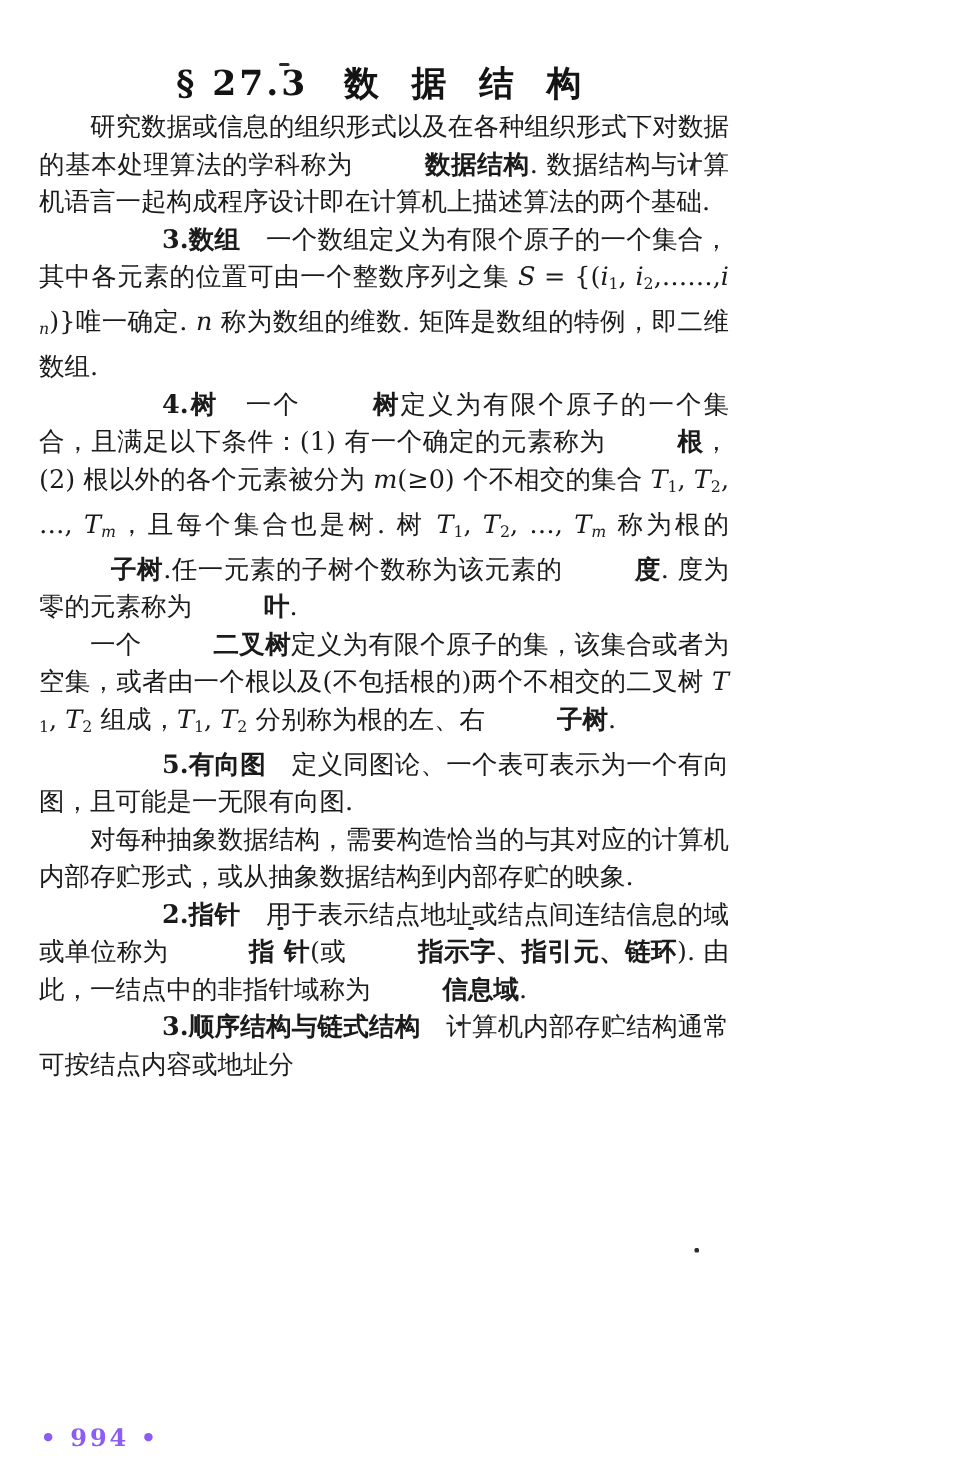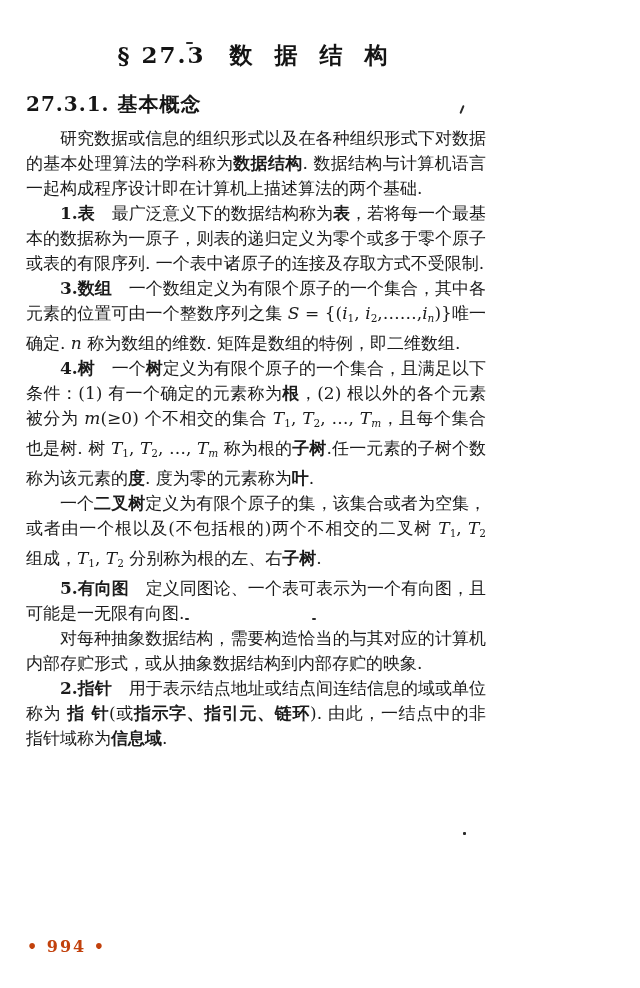--- a/index.html
+++ b/index.html
@@ -34,31 +34,31 @@
   #sec-2 .sec-h{margin-top:10px;}
   .para{
     margin:0;
     font-size:17px;
     line-height:25px;
     text-align:justify;
     text-indent:2em;
     color:#1b1b1b;
     word-break:break-all;
   }
-  .bold{font-weight:bold;}
+  .bold{font-weight:bold;padding-left:48px;}
   .ital{font-style:italic;}
   .sub{font-size:62%;vertical-align:-0.28em;letter-spacing:0;}
   .page-number{
     position:absolute;
     left:27px;
-    bottom:32px;
+    bottom:20px;
     font-size:16px;
     font-weight:bold;
     letter-spacing:2px;
-    color:#c2410c;
+    color:#8b5cf6;
     margin-top:24px;
   }
   .artifact{position:absolute;background:#2a2a2a;border-radius:1px;}
   .a-dash-top{left:186px;top:42px;width:7px;height:2px;}
   .a-stroke{left:461px;top:105px;width:2px;height:9px;transform:rotate(22deg);}
   .a-dot-1{left:185px;top:618px;width:4px;height:2px;}
   .a-dot-2{left:312px;top:618px;width:4px;height:2px;}
   .a-dot-3{left:305px;top:681px;width:3px;height:3px;}
   .a-dot-4{left:463px;top:832px;width:3px;height:3px;}
 </style>
@@ -66,35 +66,34 @@
 <body>
 
 <div class="page">
 
   <h1 class="doc-title">
     <span class="t-prefix">§ 27.3</span>
     <span class="t-main">数 据 结 构</span>
   </h1>
 
   <section class="sec" id="sec-0">
-    <h2 class="sec-h">27.3.1. 基本概念</h2>
     <p class="para"><span>研究数据或信息的组织形式以及在各种组织形式下对数据的基本处理算法的学科称为</span><span class="bold">数据结构</span><span>. 数据结构与计算机语言一起构成程序设计即在计算机上描述算法的两个基础.</span></p>
   </section>
 
   <section class="sec" id="sec-1">
-    <p class="para"><span class="bold">1.表</span><span>　最广泛意义下的数据结构称为</span><span class="bold">表</span><span>，若将每一个最基本的数据称为一原子，则表的递归定义为零个或多于零个原子或表的有限序列. 一个表中诸原子的连接及存取方式不受限制.</span></p>
     <p class="para"><span class="bold">3.数组</span><span>　一个数组定义为有限个原子的一个集合，其中各元素的位置可由一个整数序列之集 </span><span class="ital">S</span><span> = {(</span><span class="ital">i</span><span class="sub">1</span><span>, </span><span class="ital">i</span><span class="sub">2</span><span>,……,</span><span class="ital">i</span><span class="ital sub">n</span><span>)}唯一确定. </span><span class="ital">n</span><span> 称为数组的维数. 矩阵是数组的特例，即二维数组.</span></p>
     <p class="para"><span class="bold">4.树</span><span>　一个</span><span class="bold">树</span><span>定义为有限个原子的一个集合，且满足以下条件：(1) 有一个确定的元素称为</span><span class="bold">根</span><span>，(2) 根以外的各个元素被分为 </span><span class="ital">m</span><span>(≥0) 个不相交的集合 </span><span class="ital">T</span><span class="sub">1</span><span>, </span><span class="ital">T</span><span class="sub">2</span><span>, …, </span><span class="ital">T</span><span class="ital sub">m</span><span>，且每个集合也是树. 树 </span><span class="ital">T</span><span class="sub">1</span><span>, </span><span class="ital">T</span><span class="sub">2</span><span>, …, </span><span class="ital">T</span><span class="ital sub">m</span><span> 称为根的</span><span class="bold">子树</span><span>.任一元素的子树个数称为该元素的</span><span class="bold">度</span><span>. 度为零的元素称为</span><span class="bold">叶</span><span>.</span></p>
     <p class="para"><span>一个</span><span class="bold">二叉树</span><span>定义为有限个原子的集，该集合或者为空集，或者由一个根以及(不包括根的)两个不相交的二叉树 </span><span class="ital">T</span><span class="sub">1</span><span>, </span><span class="ital">T</span><span class="sub">2</span><span> 组成，</span><span class="ital">T</span><span class="sub">1</span><span>, </span><span class="ital">T</span><span class="sub">2</span><span> 分别称为根的左、右</span><span class="bold">子树</span><span>.</span></p>
     <p class="para"><span class="bold">5.有向图</span><span>　定义同图论、一个表可表示为一个有向图，且可能是一无限有向图.</span></p>
   </section>
 
   <section class="sec" id="sec-2">
     <p class="para"><span>对每种抽象数据结构，需要构造恰当的与其对应的计算机内部存贮形式，或从抽象数据结构到内部存贮的映象.</span></p>
     <p class="para"><span class="bold">2.指针</span><span>　用于表示结点地址或结点间连结信息的域或单位称为 </span><span class="bold">指 针</span><span>(或</span><span class="bold">指示字、指引元、链环</span><span>). 由此，一结点中的非指针域称为</span><span class="bold">信息域</span><span>.</span></p>
+    <p class="para"><span class="bold">3.顺序结构与链式结构</span><span>　计算机内部存贮结构通常可按结点内容或地址分</span></p>
   </section>
 
   <div class="artifact a-dash-top"></div>
   <div class="artifact a-stroke"></div>
   <div class="artifact a-dot-1"></div>
   <div class="artifact a-dot-2"></div>
   <div class="artifact a-dot-3"></div>
   <div class="artifact a-dot-4"></div>
 
   <div class="page-number">• 994 •</div>

